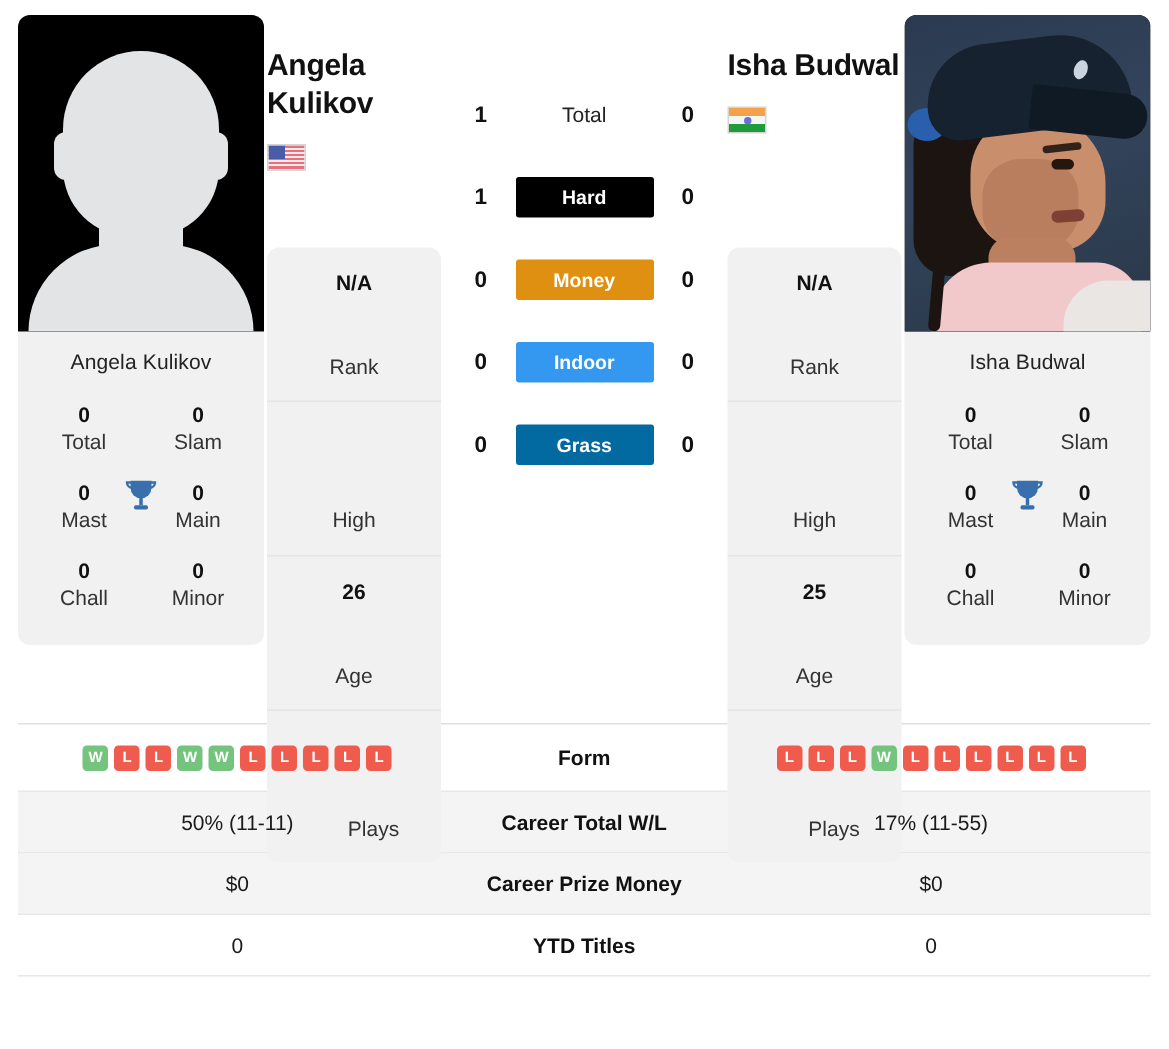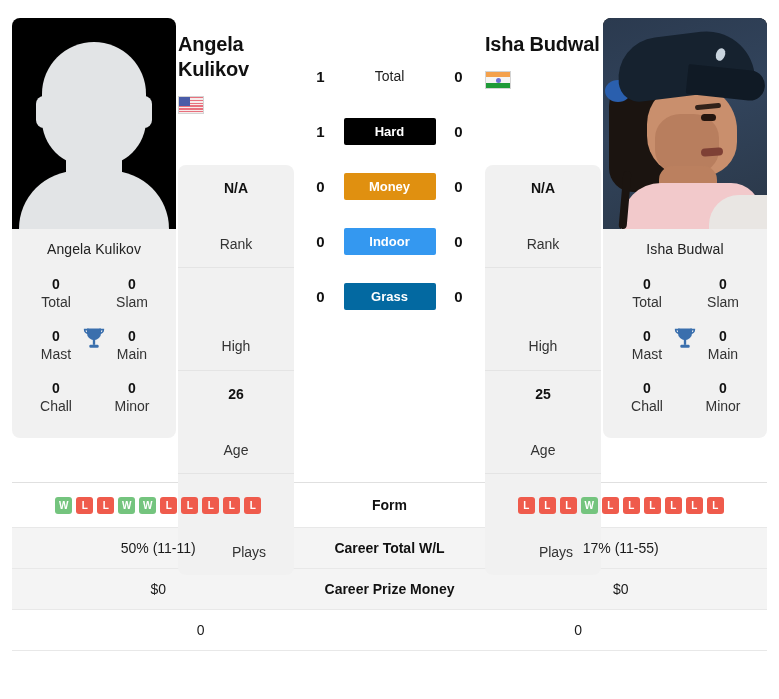--- a/index.html
+++ b/index.html
@@ -18,21 +18,20 @@
     display: flex;
     align-items: flex-start;
     padding: 10px 12px 0 12px;
     height: 470px;
   }
 
   
   .player-col {
     width: 164px;
     flex: 0 0 164px;
-    margin-top: 8px;
   }
 
   .player-card {
     background: #f1f1f1;
     border-radius: 8px;
     overflow: hidden;
   }
 
   .photo-frame {
     width: 100%;
@@ -646,16 +645,17 @@
 
 
   <div class="stats-row striped">
     <div class="stats-left">$0</div>
     <div class="stats-mid">Career Prize Money</div>
     <div class="stats-right">$0</div>
   </div>
 
   <div class="stats-row">
     <div class="stats-left">0</div>
+    <div class="stats-mid">YTD Titles</div>
     <div class="stats-right">0</div>
   </div>
 
 </div>
 
 </body></html>

